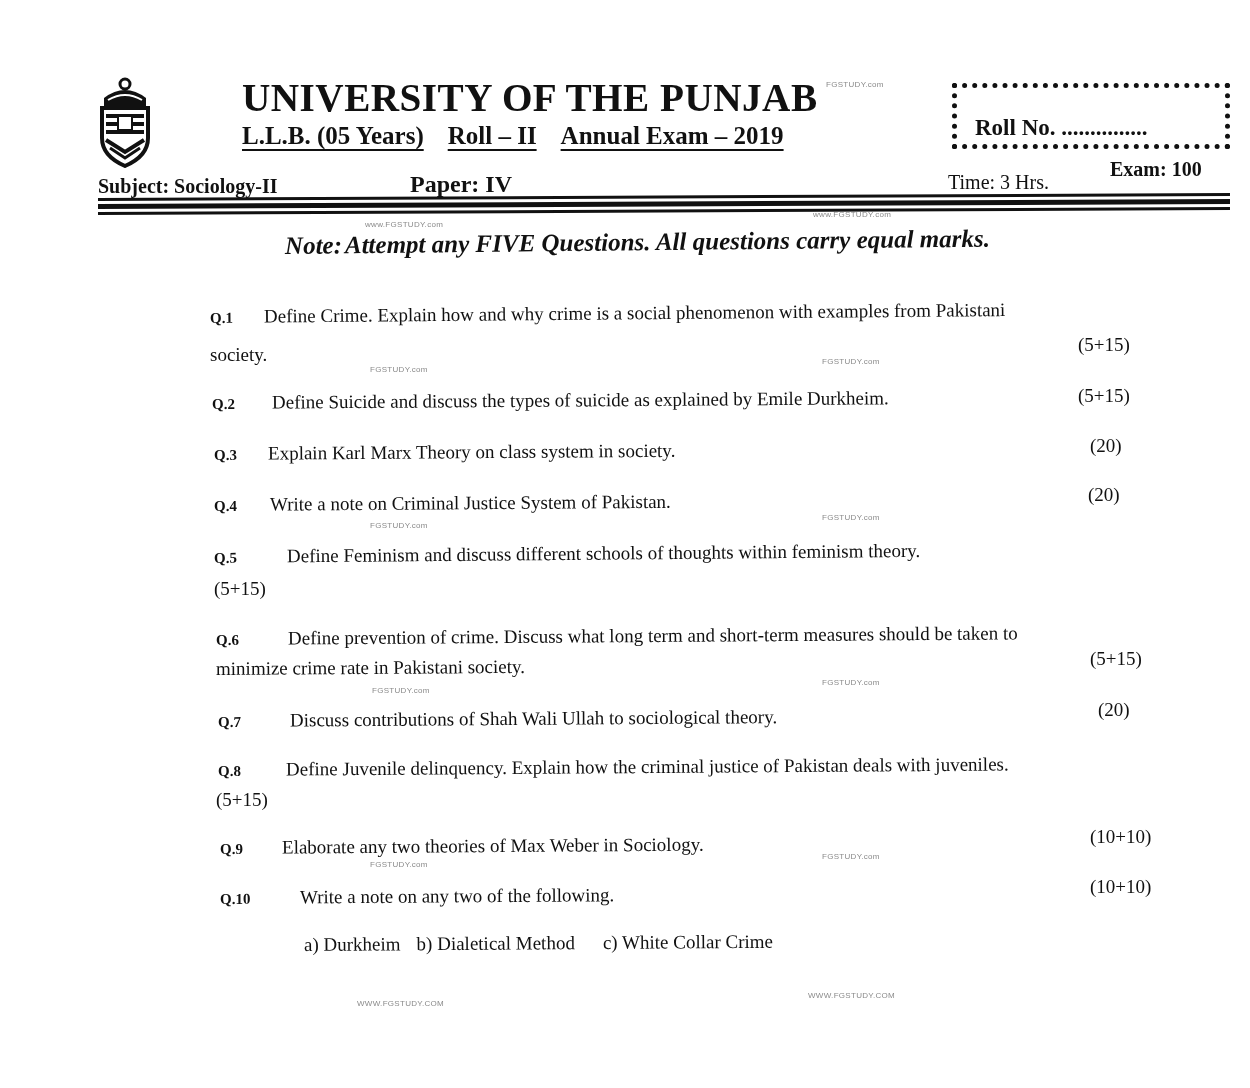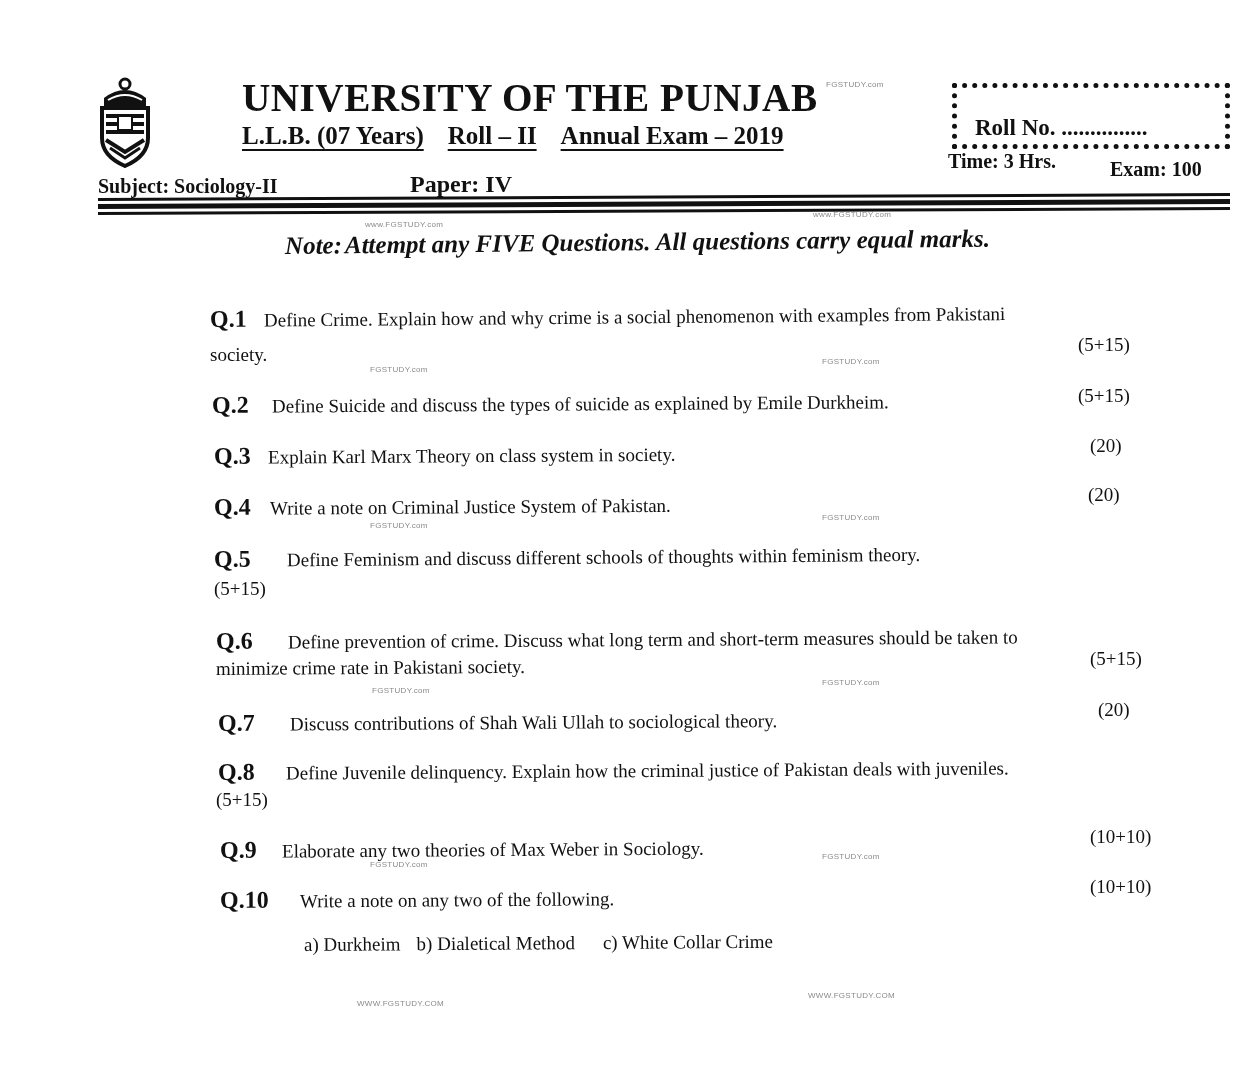--- a/index.html
+++ b/index.html
@@ -5,29 +5,29 @@
     html, body { margin:0; padding:0; background:#ffffff; }
     body { width:1250px; height:1088px; position:relative; overflow:hidden; color:#111; font-family:"Liberation Serif", serif; }
     .abs { position:absolute; }
     .logo { left:96px; top:76px; width:58px; height:92px; }
     .uni-title { left:242px; top:74px; font-size:40px; font-weight:bold; letter-spacing:0.5px; white-space:nowrap; transform:scaleX(0.98); transform-origin:left; }
     .subtitle { left:242px; top:122px; font-size:25px; font-weight:bold; white-space:nowrap; text-decoration:underline; text-decoration-thickness:2px; text-underline-offset:5px; }
     .subtitle span { margin-right:24px; }
     .wm { font-family:Liberation Sans, sans-serif; font-size:8px; color:#8a8a8a; white-space:nowrap; letter-spacing:0.3px; }
     .rollbox { left:952px; top:83px; width:278px; height:66px; border:5px dotted #111; box-sizing:border-box; }
     .roll-label { left:975px; top:115px; font-size:23px; font-weight:bold; white-space:nowrap; }
-    .time { left:948px; top:150px; font-size:20px; font-weight:bold; white-space:nowrap; }
+    .time { left:948px; top:171px; font-size:20px; font-weight:normal; white-space:nowrap; }
     .marks { left:1110px; top:158px; font-size:20px; font-weight:bold; white-space:nowrap; }
     .subject { left:98px; top:175px; font-size:20px; font-weight:bold; white-space:nowrap; }
     .paper { left:410px; top:171px; font-size:24px; font-weight:bold; white-space:nowrap; }
     .rule { left:98px; width:1132px; background:#111; }
     .note { left:285px; top:232px; font-size:25px; font-weight:bold; font-style:italic; white-space:nowrap; transform:rotate(-0.6deg); transform-origin:left; }
     .note .lbl { margin-right:3px; }
     .q { font-size:19px; white-space:nowrap; }
-    .qn { font-weight:bold; font-size:24px; display:inline-block; }
+    .qn { font-weight:bold; font-size:15px; display:inline-block; }
     .mk { font-size:19px; white-space:nowrap; }
     .opts { font-size:19px; white-space:nowrap; }
     .opts span { margin-right:16px; }
   </style>
 </head>
 <body>
 
 <svg class="abs logo" viewBox="0 0 58 92">
   <circle cx="29" cy="8" r="5" fill="none" stroke="#111" stroke-width="3"></circle>
   <path d="M8 22 Q29 6 50 22 L50 30 L8 30 Z" fill="#111"></path>
@@ -38,21 +38,21 @@
   <rect x="10" y="54" width="38" height="4" fill="#111"></rect>
   <rect x="22" y="40" width="14" height="14" fill="#fff" stroke="#111" stroke-width="2"></rect>
   <path d="M10 64 L29 76 L48 64" fill="none" stroke="#111" stroke-width="4"></path>
   <path d="M14 72 L29 82 L44 72" fill="none" stroke="#111" stroke-width="3"></path>
 </svg>
 
 <div class="abs uni-title">UNIVERSITY OF THE PUNJAB</div>
 <div class="abs wm" style="left:826px;top:80px;">FGSTUDY.com</div>
 
 <div class="abs subtitle">
-  <span>L.L.B. (07 Years)</span><span>Roll – II</span><span style="margin-right:0">Annual Exam – 2019</span>
+  <span>L.L.B. (05 Years)</span><span>Roll – II</span><span style="margin-right:0">Annual Exam – 2019</span>
 </div>
 
 <div class="abs rollbox"></div>
 <div class="abs roll-label">Roll No. ...............</div>
 
 <div class="abs time">Time: 3 Hrs.</div>
 <div class="abs marks">Exam: 100</div>
 
 <div class="abs subject">Subject: Sociology-II</div>
 <div class="abs paper">Paper: IV</div>

